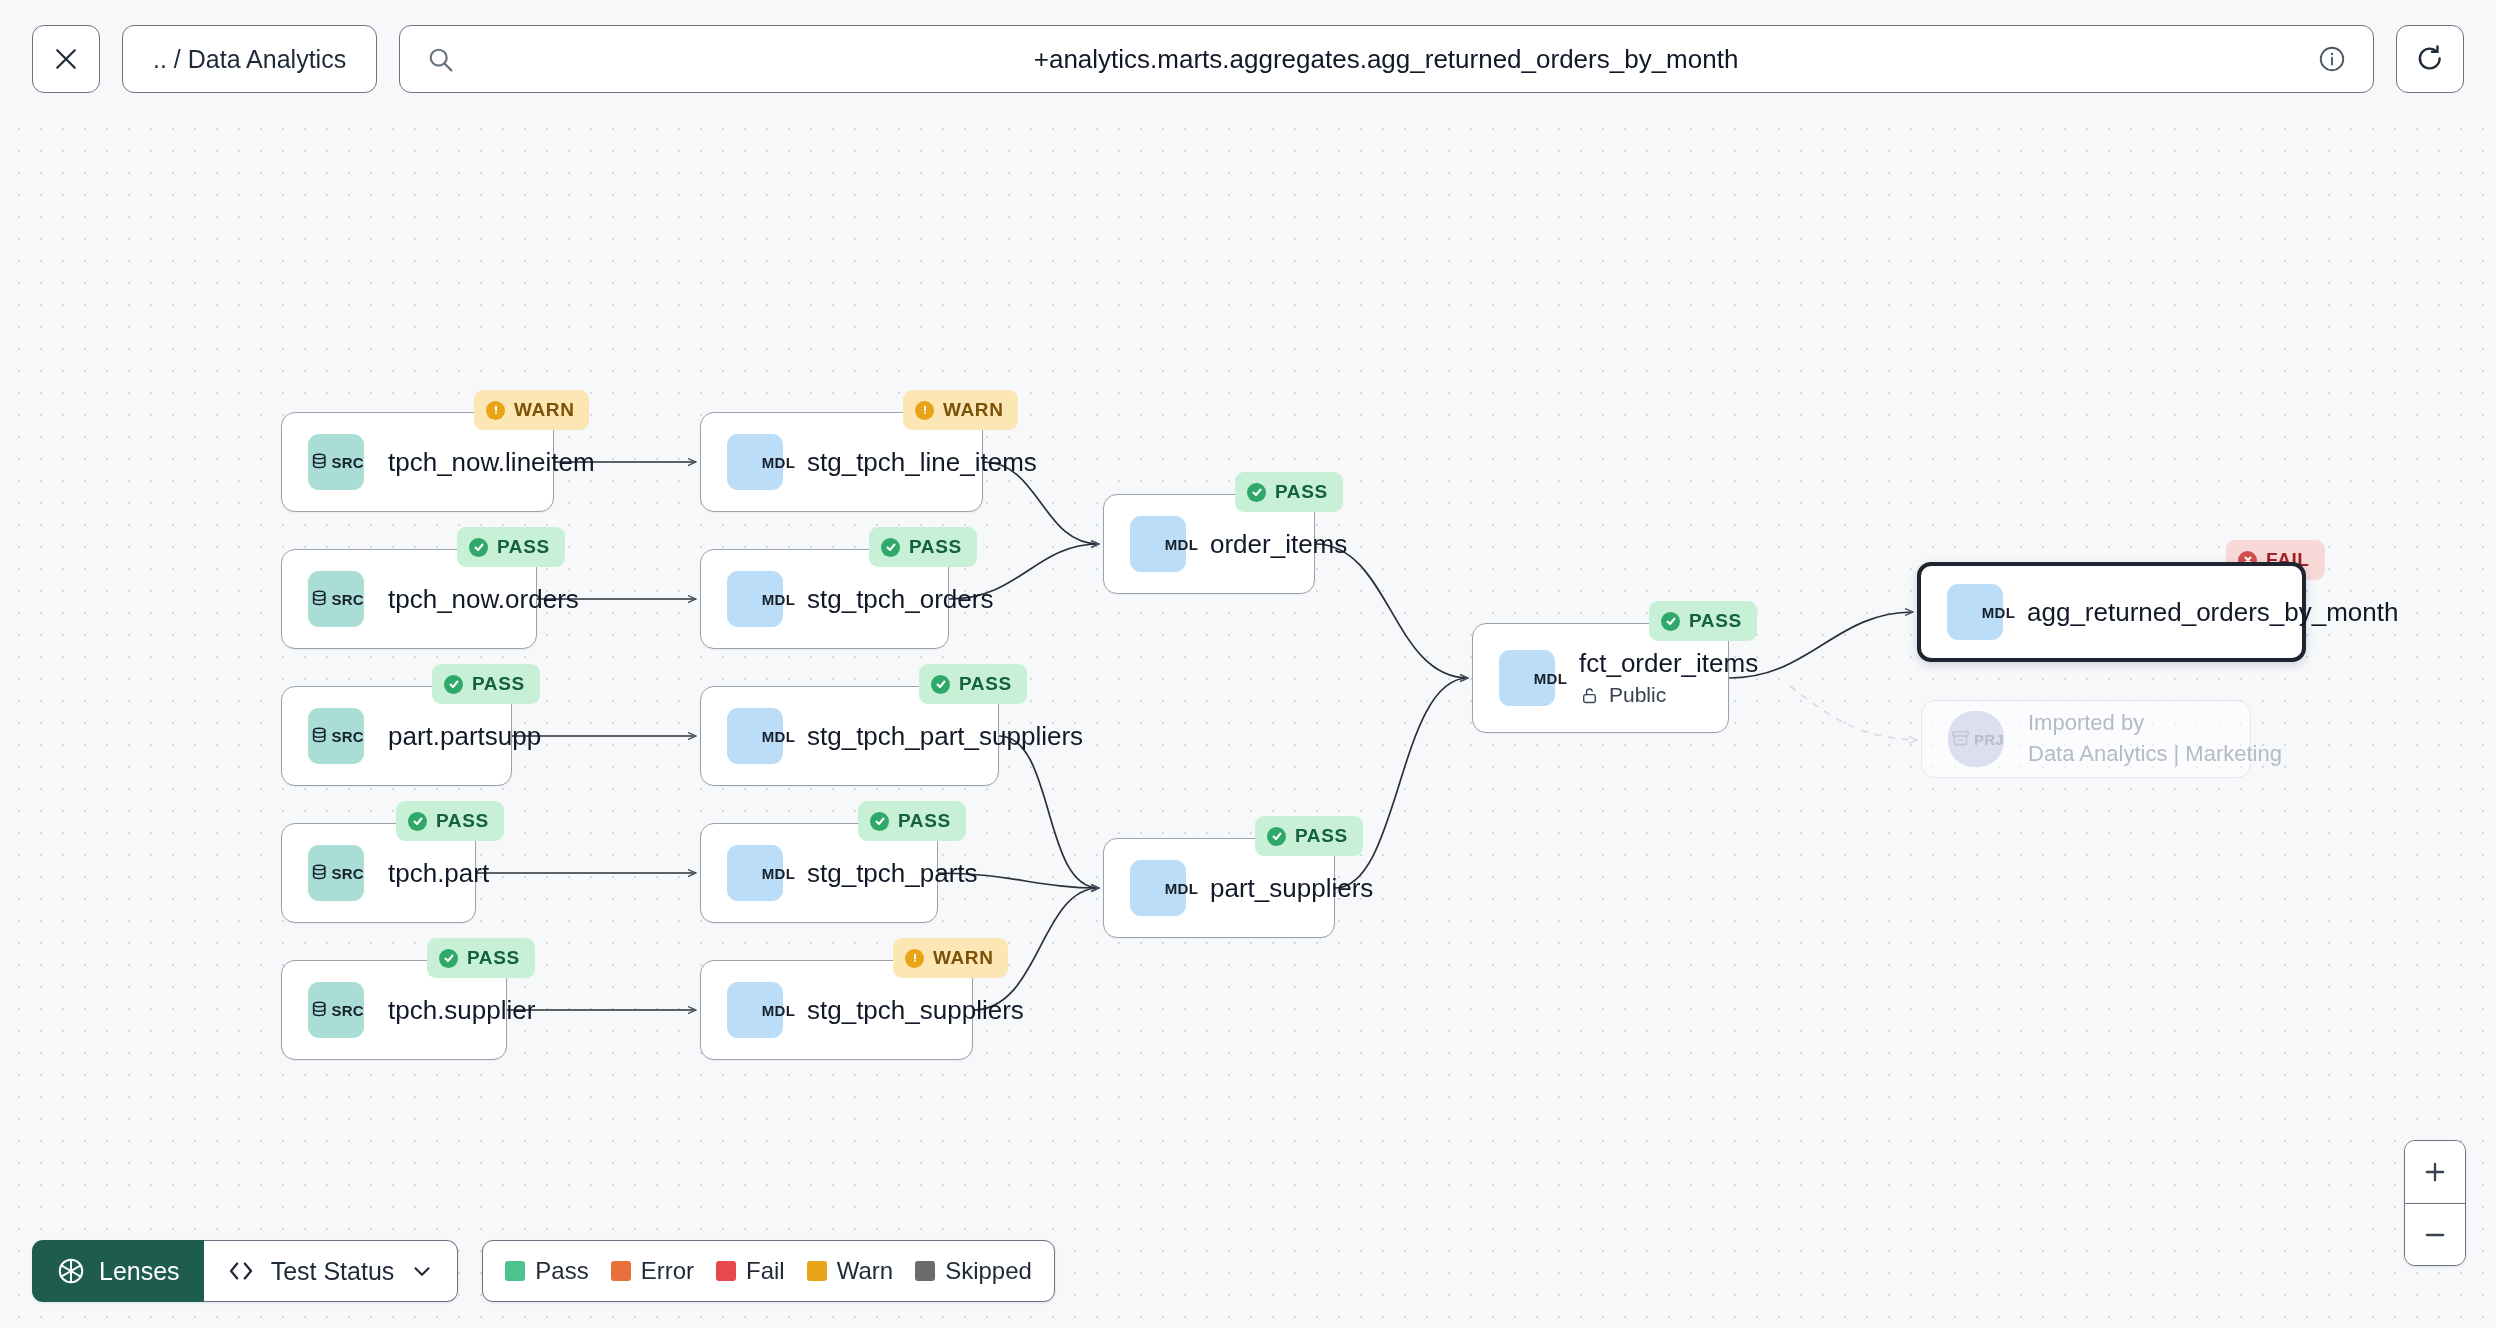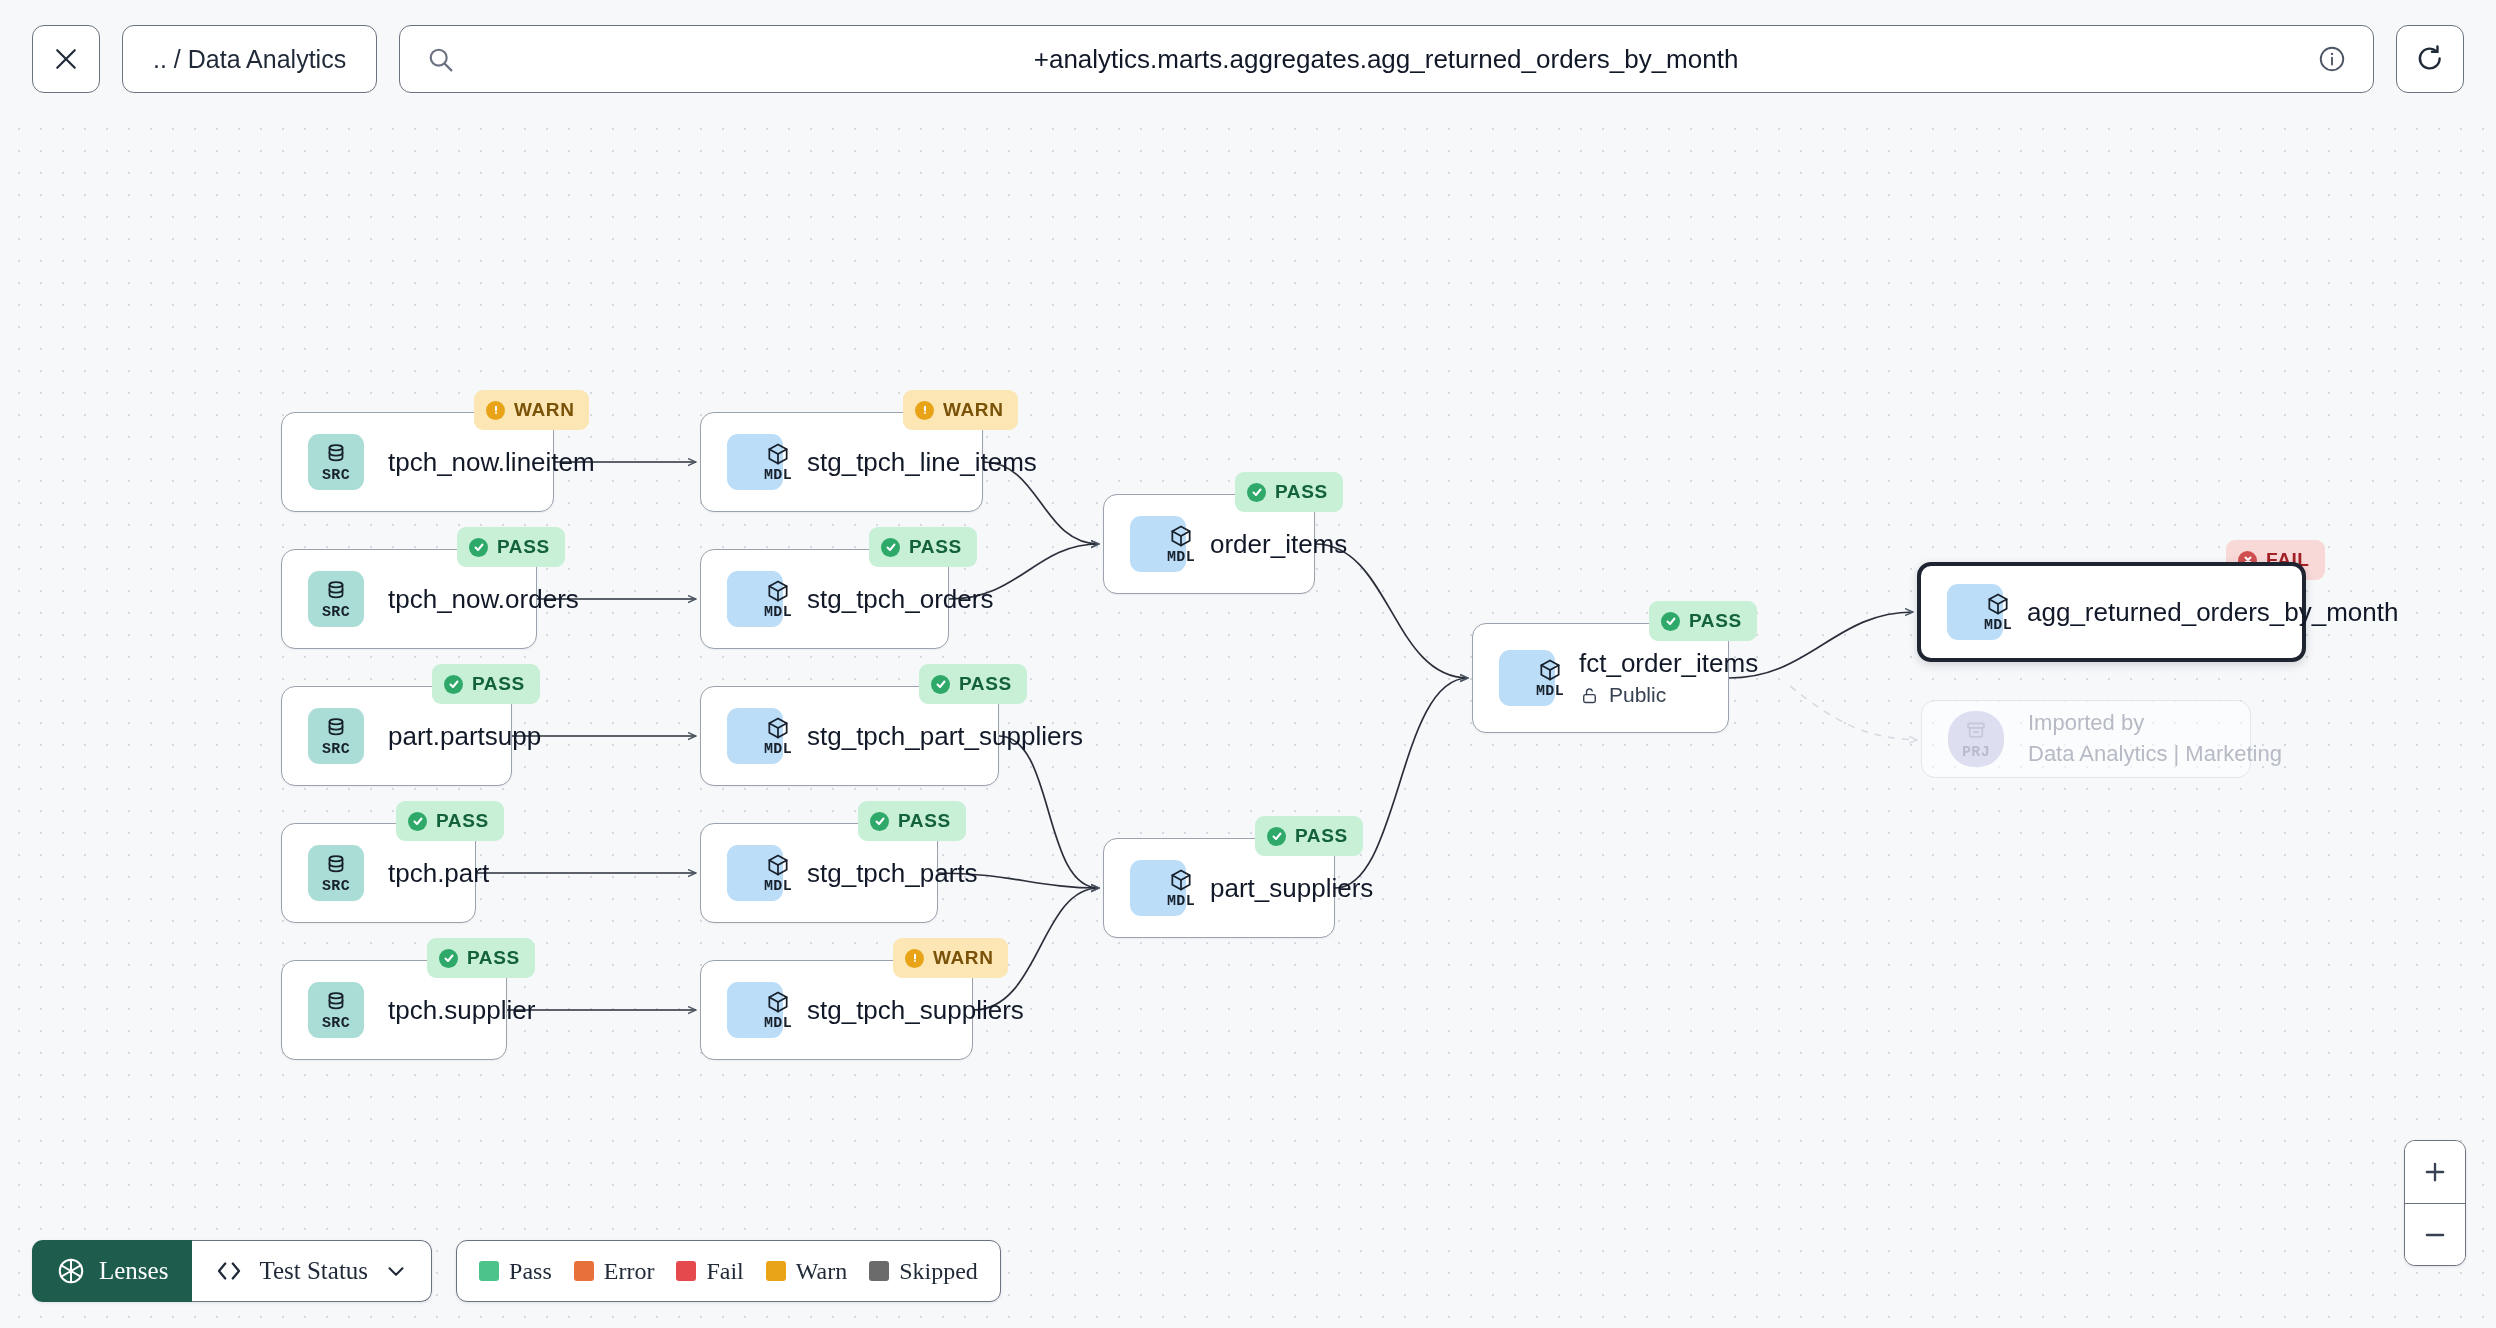--- a/index.html
+++ b/index.html
@@ -125,26 +125,25 @@
     border: 4px solid #1E2430;
     box-shadow: 0 3px 10px rgba(16,24,40,.16);
     z-index: 20;
   }
 
   .node-chip {
     width: 56px;
     height: 56px;
     border-radius: 11px;
     display: flex;
-    flex-direction: column;
+    flex-direction: row;
     align-items: center;
     justify-content: center;
     gap: 1px;
     flex: 0 0 auto;
-    font-family: Liberation Mono, monospace;
   }
   .node-chip.src { background: #A9DDD6; }
   .node-chip.mdl { background: #BBDDF8; padding-left: 46px; }
   .node-chip.prj { background: #DDDEF0; border-radius: 26px; }
 
   .node-chip .chip-label {
     font-size: 15px;
     font-weight: 600;
     letter-spacing: .3px;
     line-height: 1;
@@ -212,21 +211,20 @@
 
   
   .bottombar {
     position: absolute;
     left: 32px;
     bottom: 26px;
     display: flex;
     align-items: center;
     gap: 24px;
     z-index: 40;
-    font-family: Liberation Serif, serif;
   }
 
   .lens-group {
     display: flex;
     align-items: stretch;
     height: 62px;
     border-radius: 11px;
     overflow: hidden;
     box-shadow: 0 1px 3px rgba(16,24,40,.10);
   }

